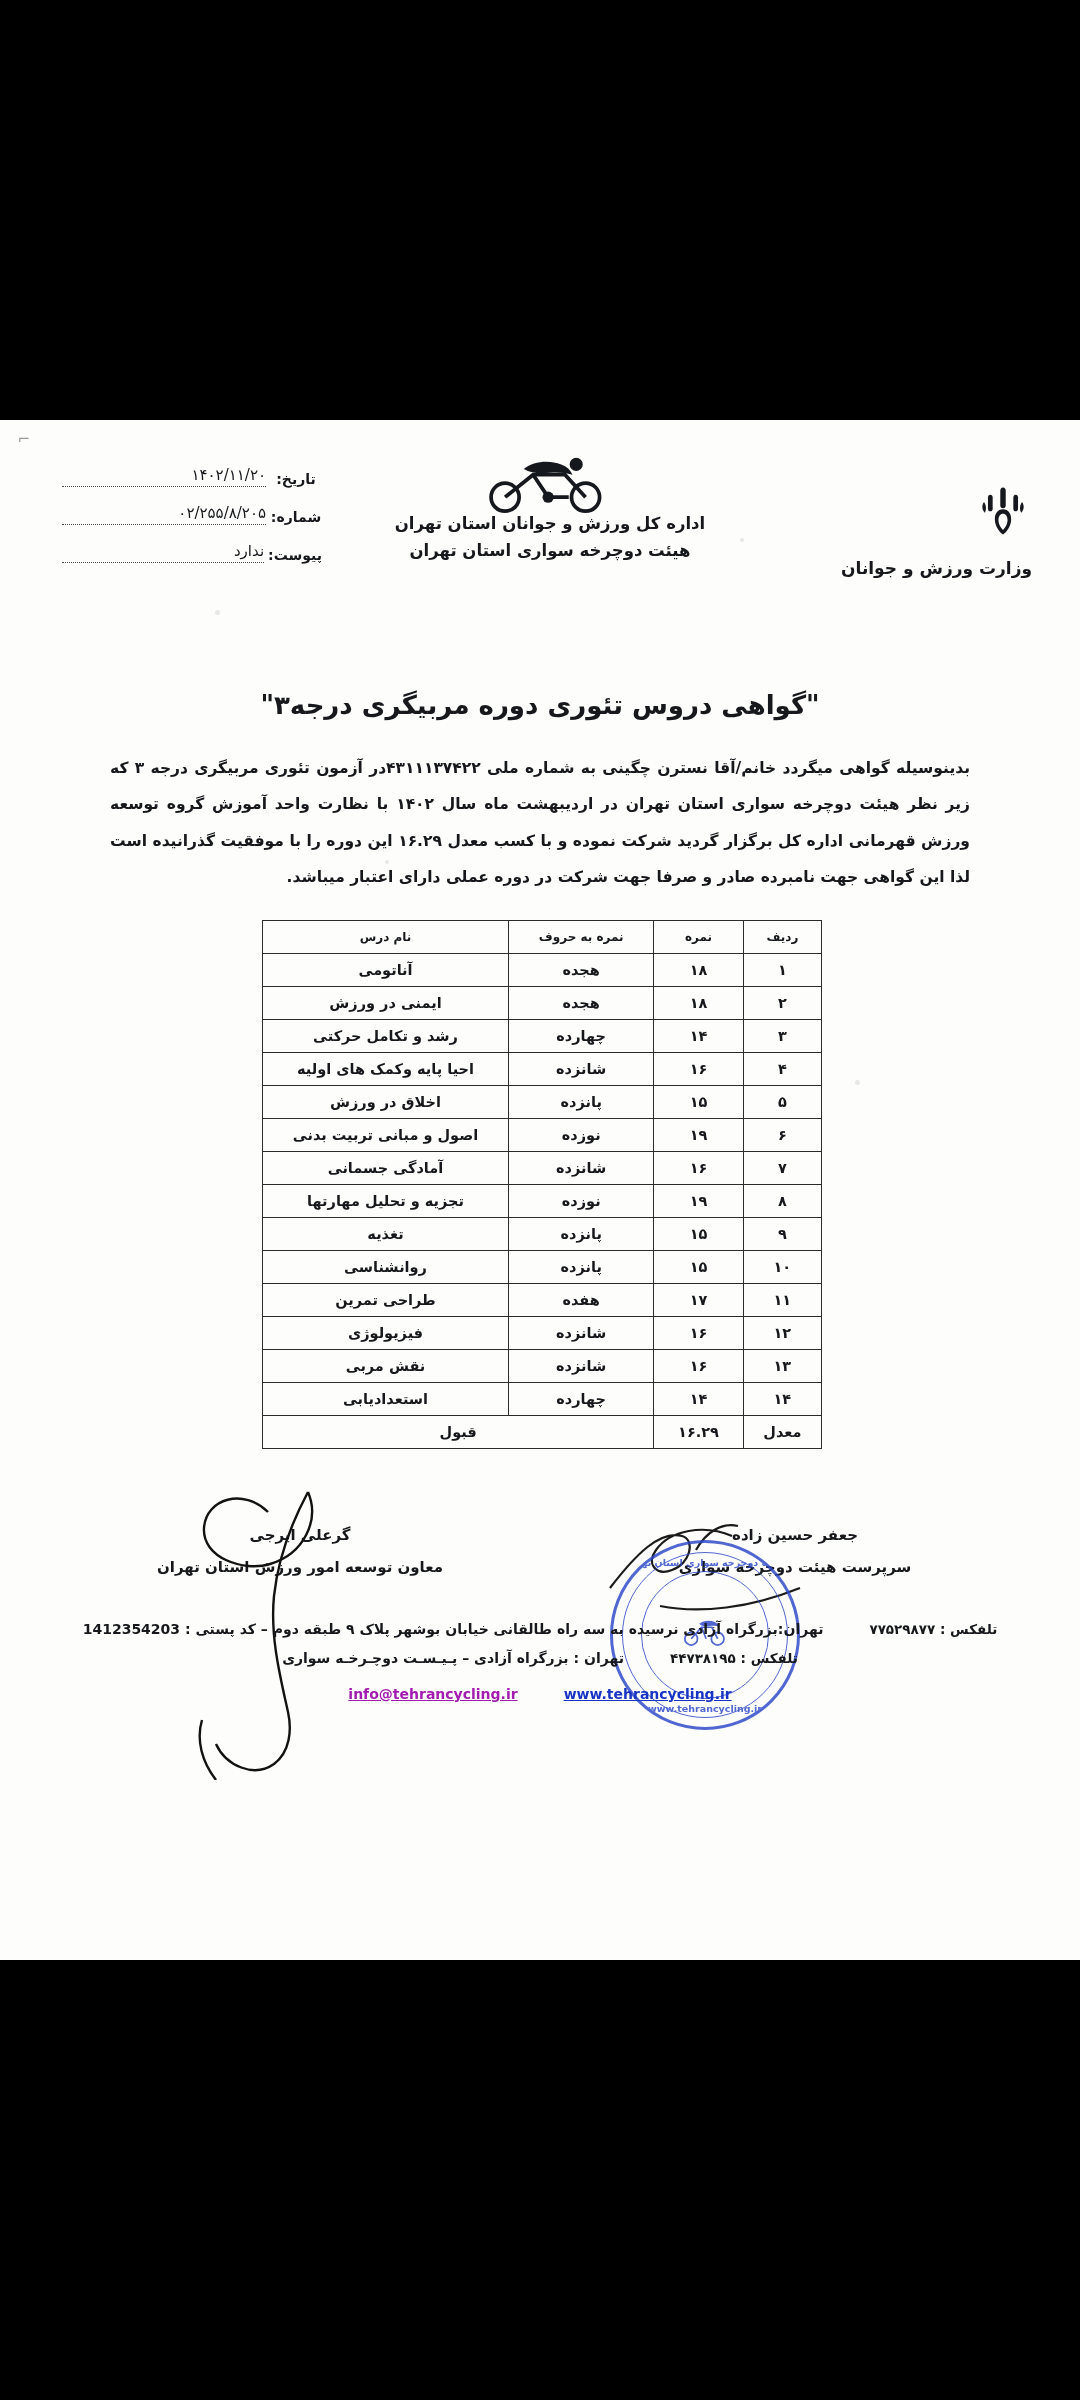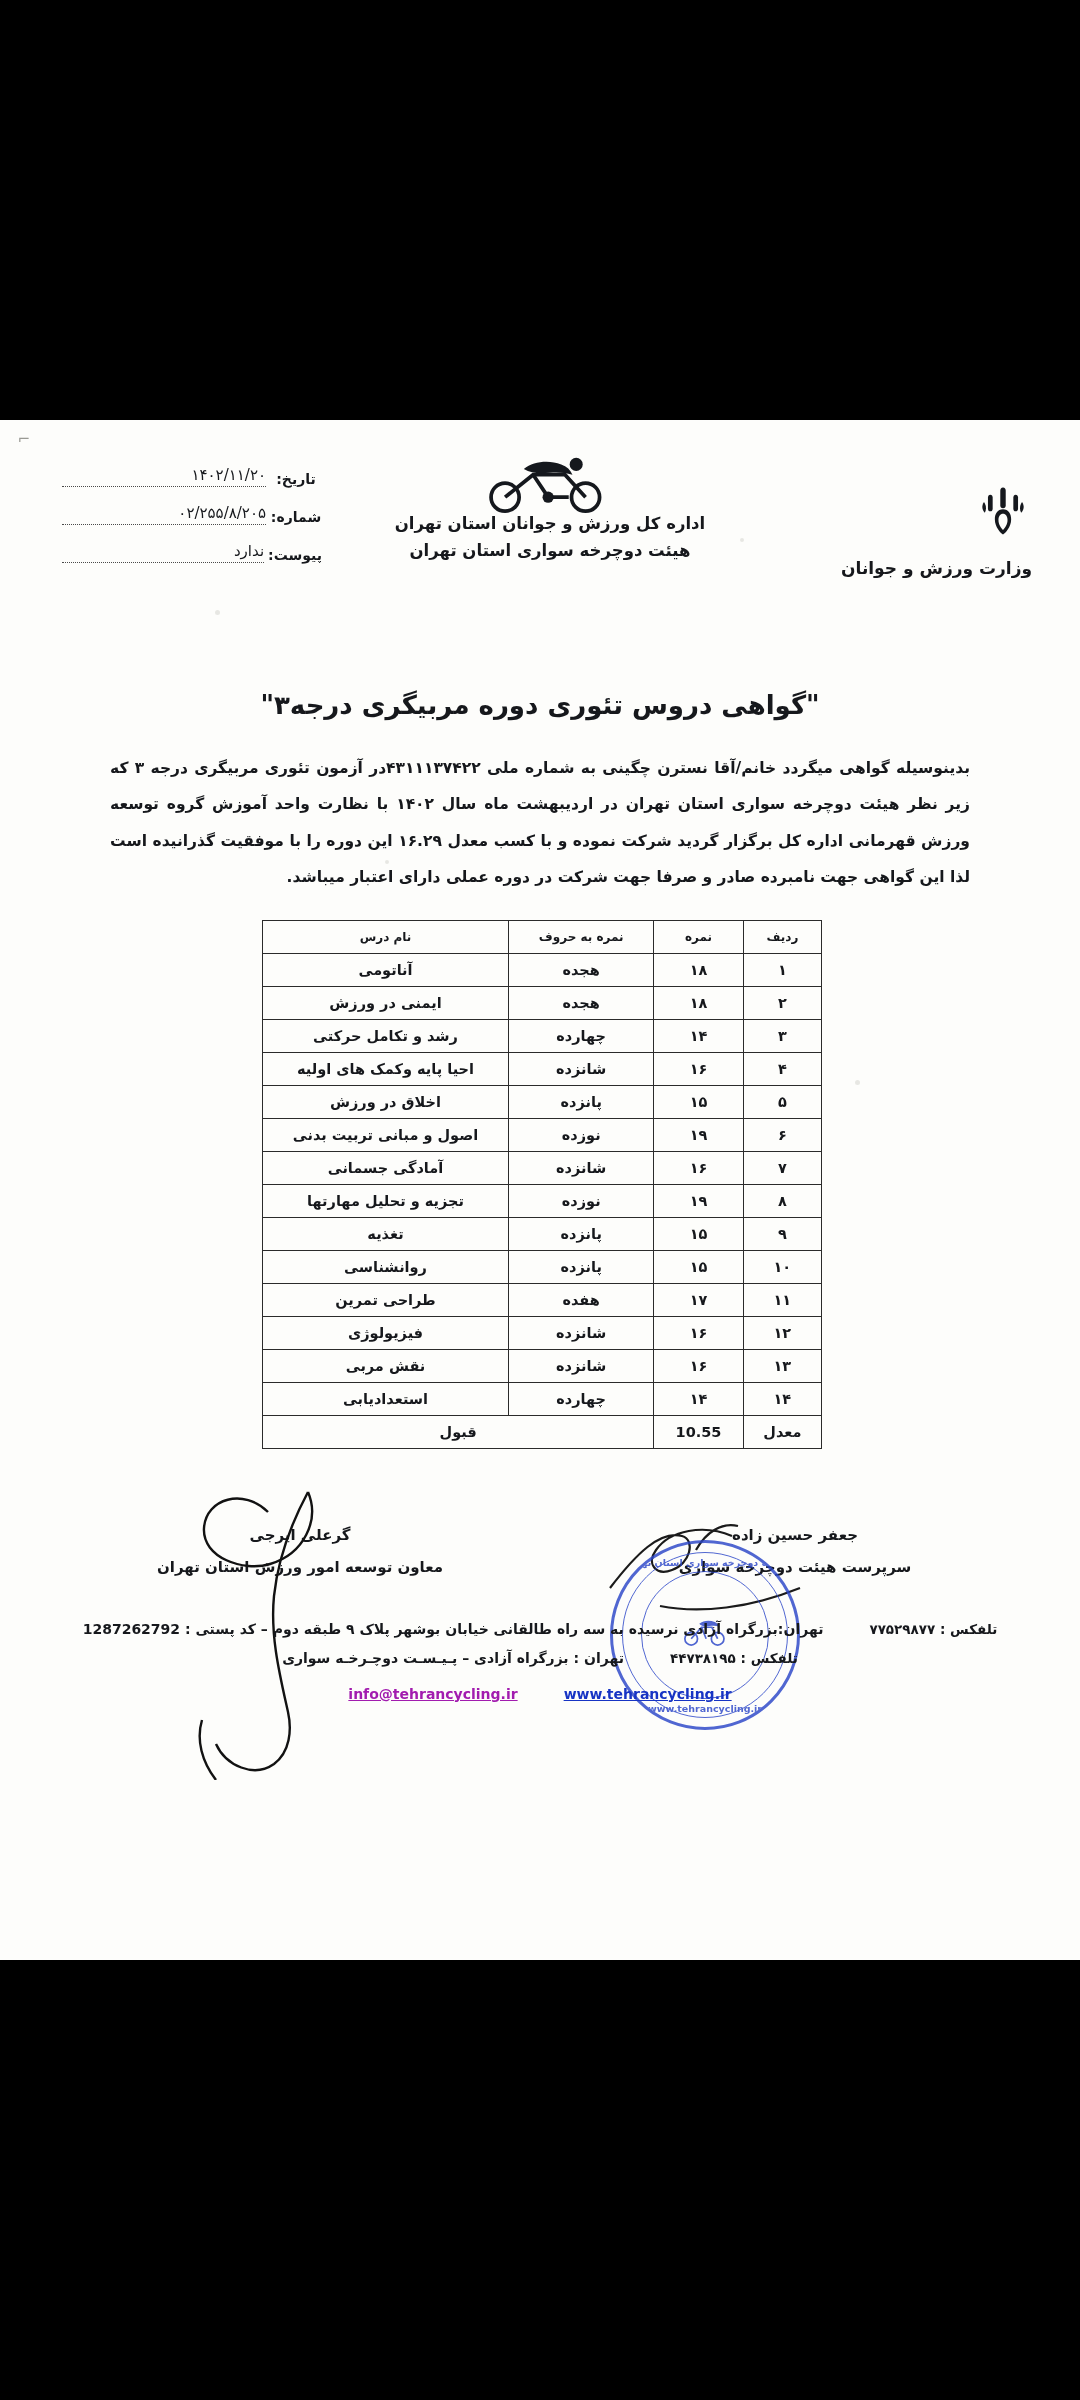--- a/index.html
+++ b/index.html
@@ -411,21 +411,21 @@
             <tr>
               <td>۱۴</td>
               <td>۱۴</td>
               <td>چهارده</td>
               <td>استعدادیابی</td>
             </tr>
           </tbody>
         <tfoot>
           <tr>
             <td>معدل</td>
-            <td>10.55</td>
+            <td>۱۶.۲۹</td>
             <td colspan="2">قبول</td>
           </tr>
         </tfoot>
       </table>
     </div>
 
     <div class="sig right">
       <div>جعفر حسین زاده</div>
       <div>سرپرست هیئت دوچرخه سواری</div>
     </div>
@@ -465,21 +465,21 @@
             <path d="M30 8c7-6 18-7 27-3 4 2 7 5 8 8-6-2-11-2-17-1-7 1-14 1-18-4z" fill="#2b46c8"></path>
           </svg>
         </div>
       </div>
       <div class="s-bot">www.tehrancycling.ir</div>
     </div>
 
     <div class="footer">
       <div class="line1">
         <span class="tel">تلفکس : ۷۷۵۲۹۸۷۷</span>
-        <span class="addr">تهران:بزرگراه آزادی نرسیده به سه راه طالقانی  خیابان بوشهر پلاک ۹ طبقه دوم – کد پستی : 1287262792</span>
+        <span class="addr">تهران:بزرگراه آزادی نرسیده به سه راه طالقانی  خیابان بوشهر پلاک ۹ طبقه دوم – کد پستی : 1412354203</span>
       </div>
       <div class="line2">
         <span class="tel">تلفکس : ۴۴۷۳۸۱۹۵</span>
         <span class="addr">تهران : بزرگراه آزادی – پـیـسـت دوچـرخـه سواری</span>
       </div>
       <div class="line1" style="margin-top:6px">
         <a class="web" href="#">www.tehrancycling.ir</a>
         <a class="mail" href="#">info@tehrancycling.ir</a>
       </div>
     </div>

